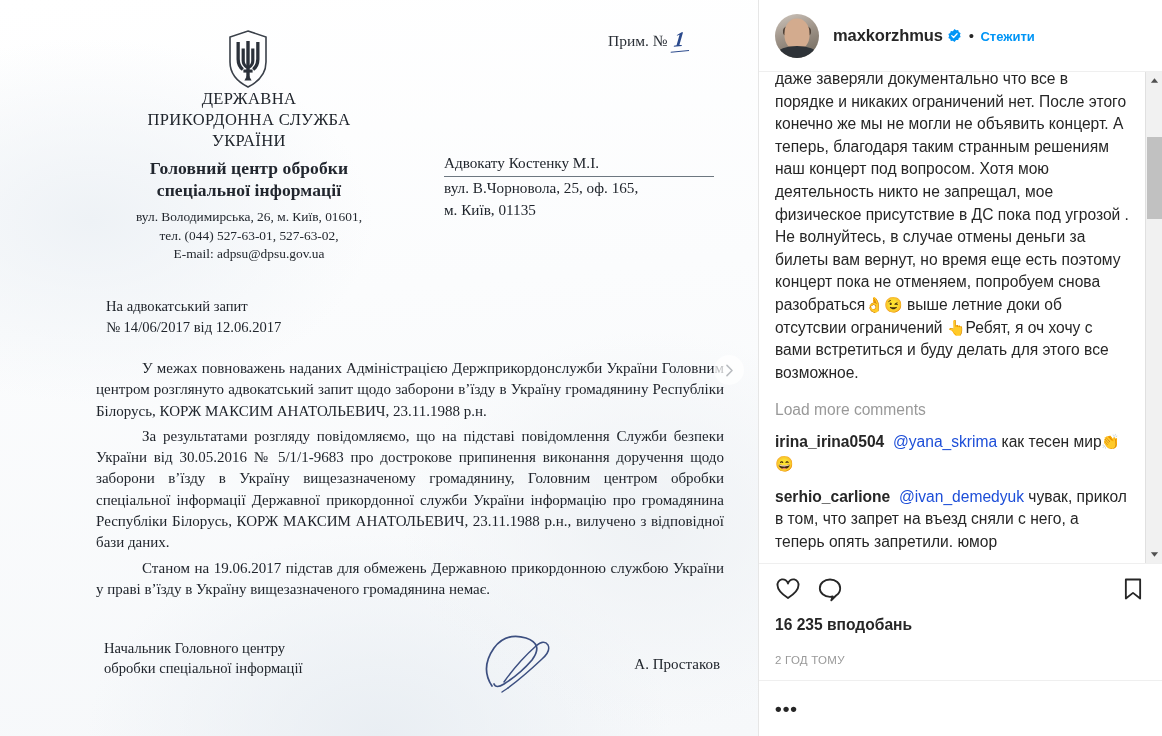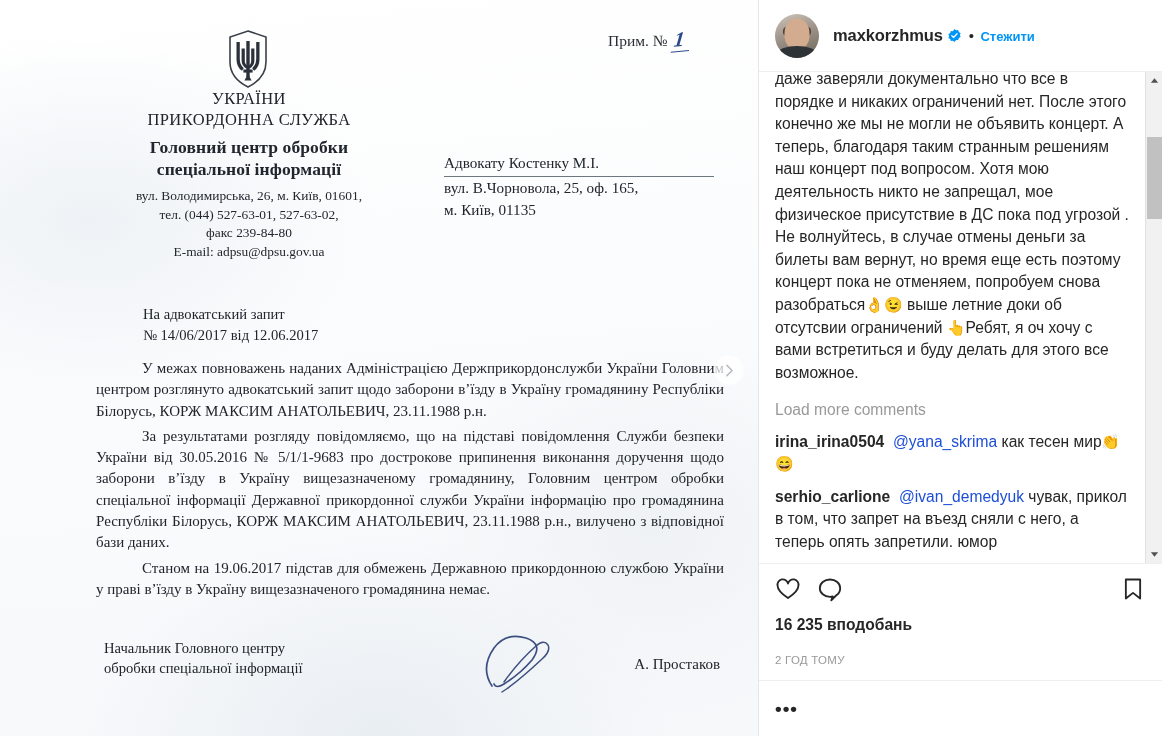--- a/index.html
+++ b/index.html
@@ -56,22 +56,22 @@
   }
   .org-addr { font-size: 13.4px; margin-top: 7px; line-height: 1.38; color: #22272e; }
 
   .addressee {
     position: absolute; left: 444px; top: 152px; width: 270px;
     font-size: 15.2px; line-height: 1.44; color: #20252c;
   }
   .addressee .nm { border-bottom: 1px solid #6d7780; padding-bottom: 2px; display: block; }
 
   .ref {
-    position: absolute; left: 106px; top: 304px;
-    font-size: 14.6px; line-height: 1.42; color: #20252c; margin-left: 37px;
+    position: absolute; left: 106px; top: 296px;
+    font-size: 14.6px; line-height: 1.42; color: #20252c;
   }
 
   .body { position: absolute; left: 96px; top: 358px; width: 628px; }
   .body p {
     font-size: 15px; line-height: 1.42; text-align: justify;
     text-indent: 46px; margin-bottom: 4px; color: #20252c;
   }
 
   .sign {
     position: absolute; left: 104px; top: 638px; right: 38px;
@@ -211,28 +211,28 @@
               <path d="M37.5 14 h-3.3 v17 q0 6 -4 9.2 l1.9 2.6 q5.4-4 5.4-11.6 Z"></path>
               <path d="M19.6 20.5 h3.2 v12.5 q0 3.4 3.2 5.4 l-1.6 2.4 q-4.8-2.9-4.8-8.2 Z"></path>
               <path d="M32.4 20.5 h-3.2 v12.5 q0 3.4 -3.2 5.4 l1.6 2.4 q4.8-2.9 4.8-8.2 Z"></path>
               <path d="M21.4 41.5 h9.2 v3.1 h-9.2 Z"></path>
               <path d="M26 46 l3.6 6.5 h-7.2 Z"></path>
             </g>
           </svg>
         </div>
 
         <div class="org">
+          <div class="org-line">ДЕРЖАВНА</div>
+          <div class="org-line">ПРИКОРДОННА СЛУЖБА</div>
           <div class="org-line">УКРАЇНИ</div>
-          <div class="org-line">ПРИКОРДОННА СЛУЖБА</div>
           <div class="org-center" style="white-space:pre-line;">Головний центр обробки
 спеціальної інформації</div>
           <div class="org-addr">
             <div>вул. Володимирська, 26, м. Київ, 01601,</div>
             <div>тел. (044) 527-63-01, 527-63-02,</div>
-            <div>факс 239-84-80</div>
             <div>E-mail: adpsu@dpsu.gov.ua</div>
           </div>
         </div>
 
         <div class="addressee">
           <span class="nm">Адвокату Костенку М.І.</span>
           <div>вул. В.Чорновола, 25, оф. 165,</div>
           <div>м. Київ, 01135</div>
         </div>
 

